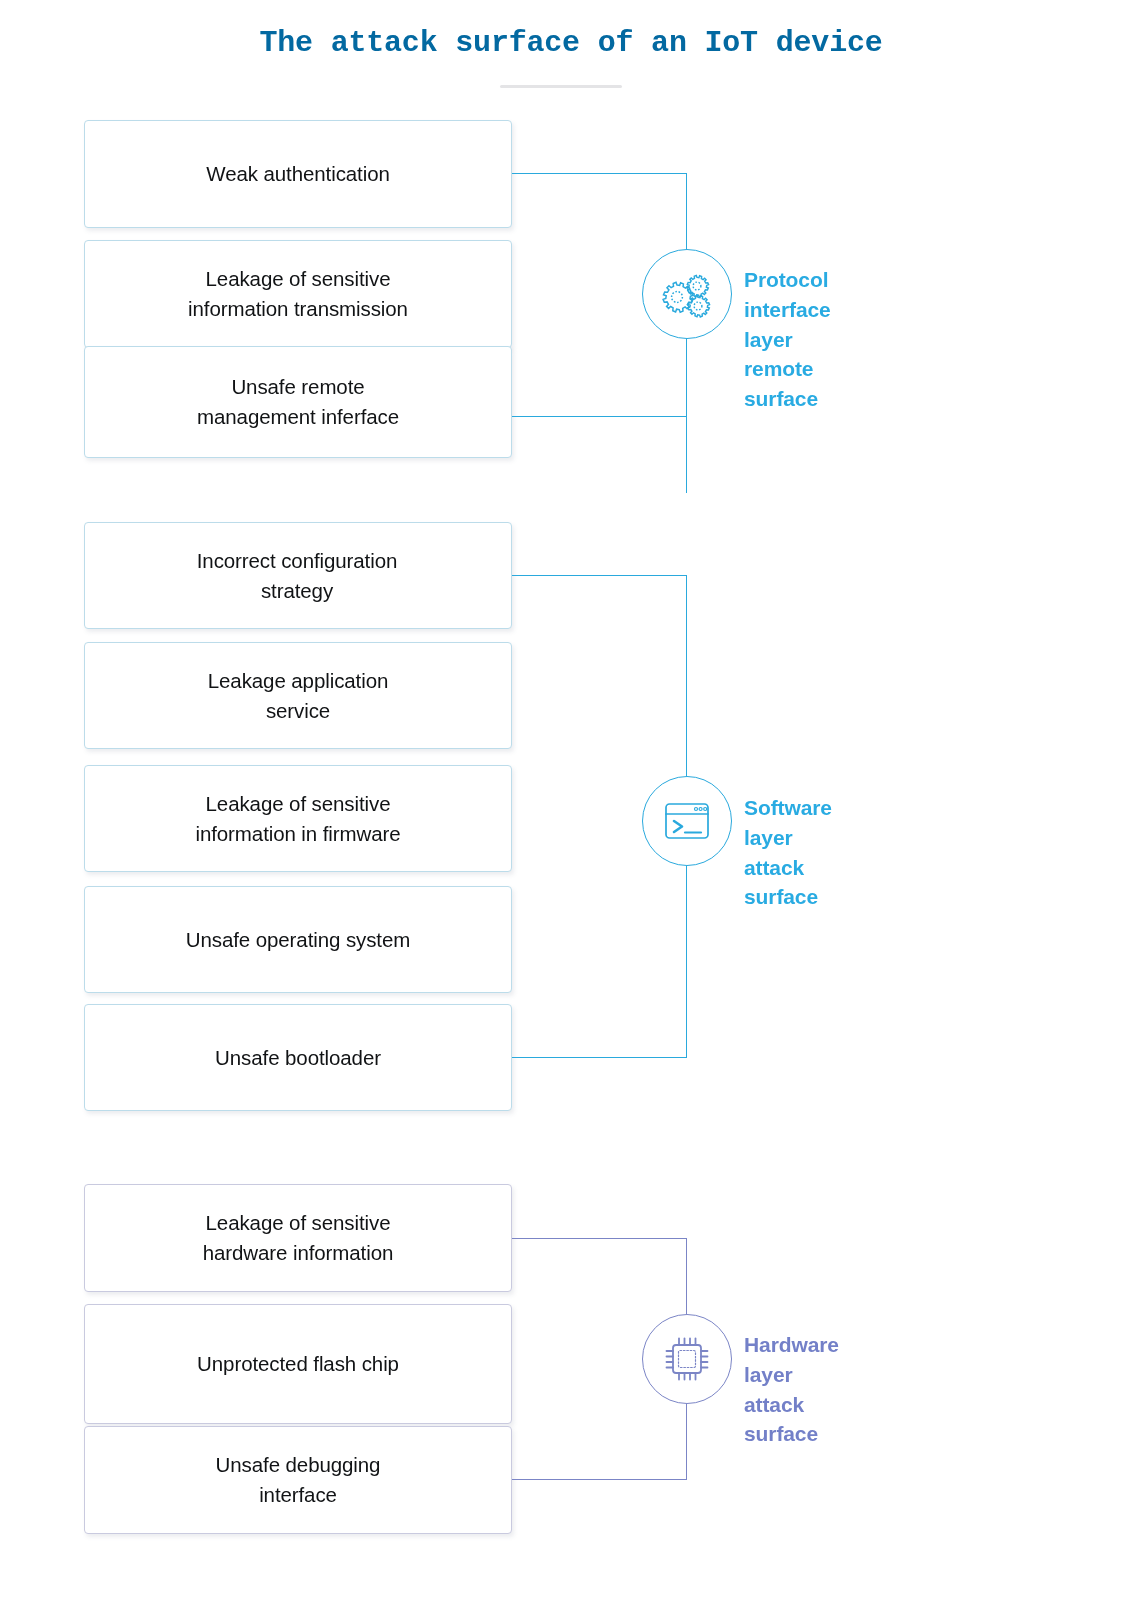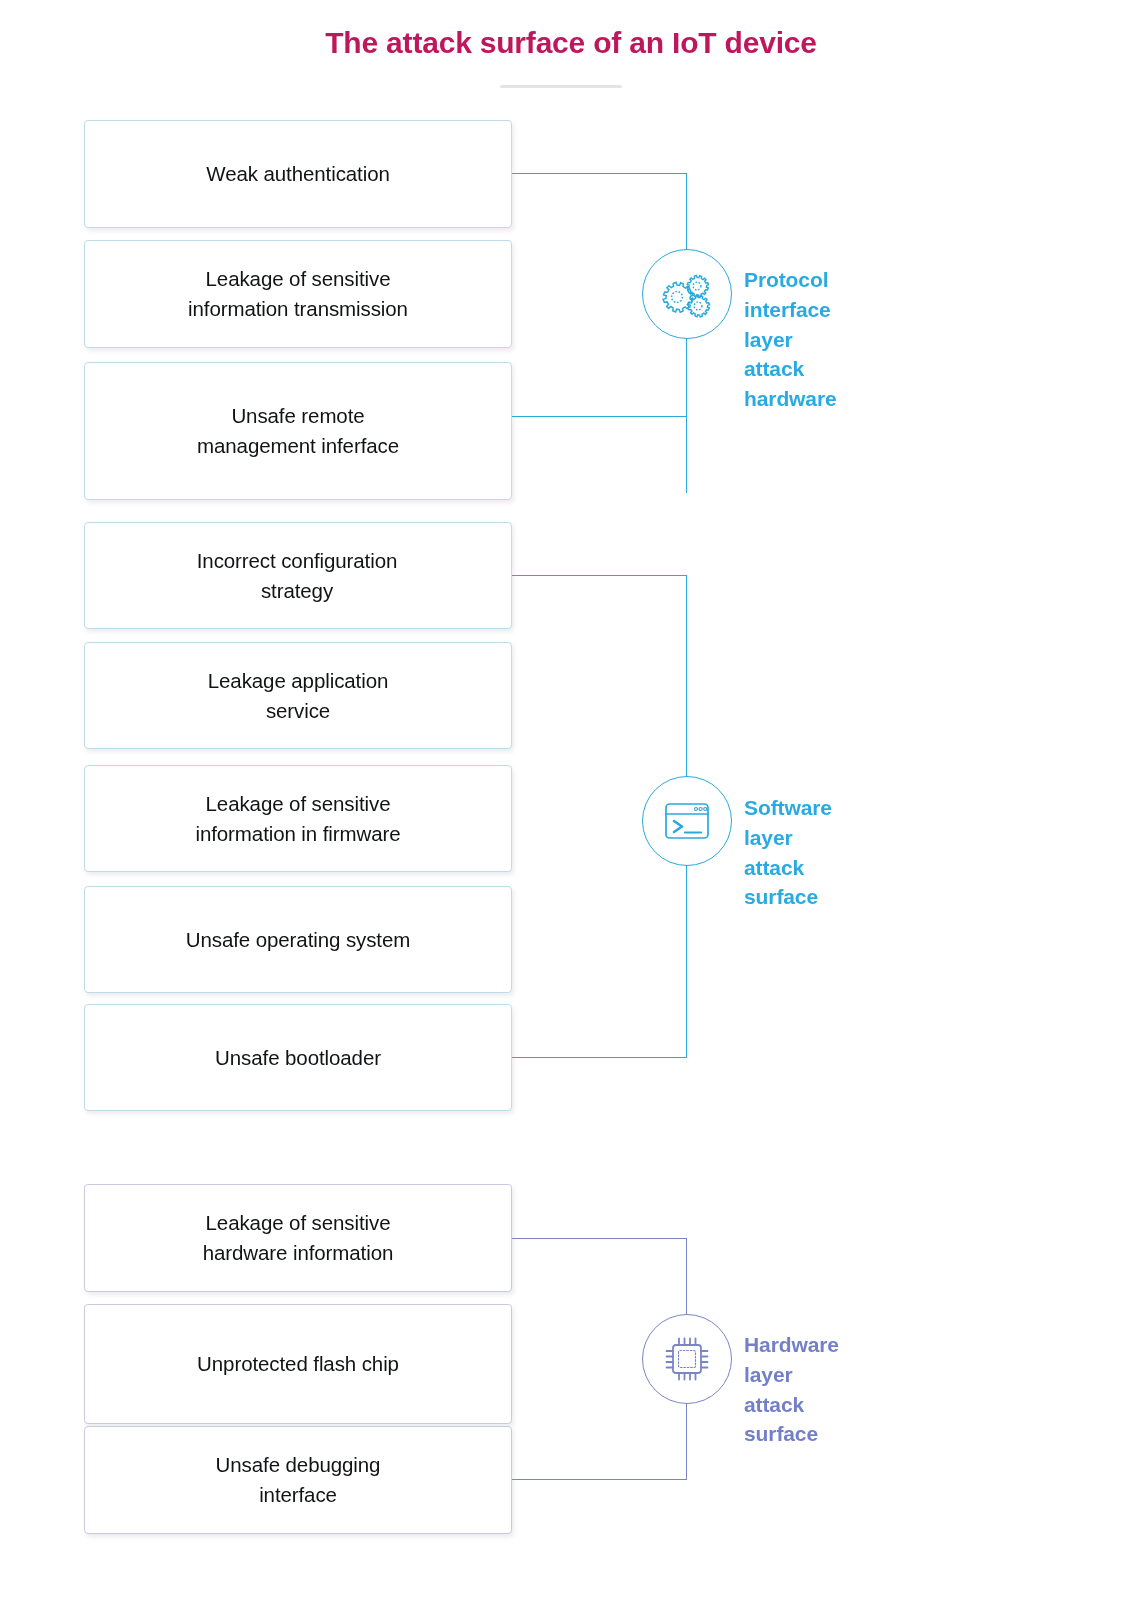--- a/index.html
+++ b/index.html
@@ -19,22 +19,23 @@
 
   
   #page-title {
     position: absolute;
     left: 0;
     top: 26px;
     width: 1142px;
     text-align: center;
     font-size: 30px;
     font-weight: bold;
-    color: #be185d;
+    color: #0369a1;
     letter-spacing: -0.2px;
+    font-family: Liberation Mono, monospace;
   }
   #title-divider {
     position: absolute;
     left: 500px;
     top: 85px;
     width: 122px;
     height: 3px;
     background: #e4e4e6;
     border-radius: 2px;
   }
@@ -110,21 +111,21 @@
 
   <div class="group group-protocol">
 
     <div class="box" style="top:120px; height:108px;">
       <span class="box-label" style="white-space: pre-line;">Weak authentication</span>
     </div>
     <div class="box" style="top:240px; height:108px;">
       <span class="box-label" style="white-space: pre-line;">Leakage of sensitive
 information transmission</span>
     </div>
-    <div class="box" style="top:362px; height:138px;">
+    <div class="box" style="top:346px; height:112px;">
       <span class="box-label" style="white-space: pre-line;">Unsafe remote
 management inferface</span>
     </div>
 
     <div class="conn conn-h" style="left:512px; top:173px; width:175px;"></div>
     <div class="conn conn-v" style="left:686px; top:173px; height:122px;"></div>
     <div class="conn conn-v" style="left:686px; top:293px; height:200px;"></div>
     <div class="conn conn-h" style="left:512px; top:416px; width:175px;"></div>
 
     <div class="icon-circle" style="left:642px; top:249px;">
@@ -161,21 +162,21 @@
                      L-10.4,9.4 L-8.5,7.3 L-9.9,4.9 L-12.7,5.2 L-13.9,2.4 L-11.2,1.4 L-10.8,-1.2
                      L-13.5,-2.2 L-12.3,-5 L-9.5,-4.7 L-8.1,-7.1 L-10,-9.2 L-8,-11.2 L-5.9,-9.3
                      L-3.5,-10.7 L-3.8,-13.5 L-1,-14.7 Z" stroke-width="2"></path>
             <circle r="5.4" stroke-dasharray="2.2 2.3" stroke-width="2"></circle>
           </g>
         </g>
       </svg>
     </div>
 
     <div class="layer-heading" style="left: 744px; top: 265px; white-space: pre-line;">Protocol interface
-layer attack hardware</div>
+layer remote surface</div>
   </div>
 
   <div class="group group-software">
 
     <div class="box" style="top:522px; height:107px;padding-left:12px;">
       <span class="box-label" style="white-space: pre-line;">Incorrect configuration
 strategy</span>
     </div>
     <div class="box" style="top:642px; height:107px;">
       <span class="box-label" style="white-space: pre-line;">Leakage application

